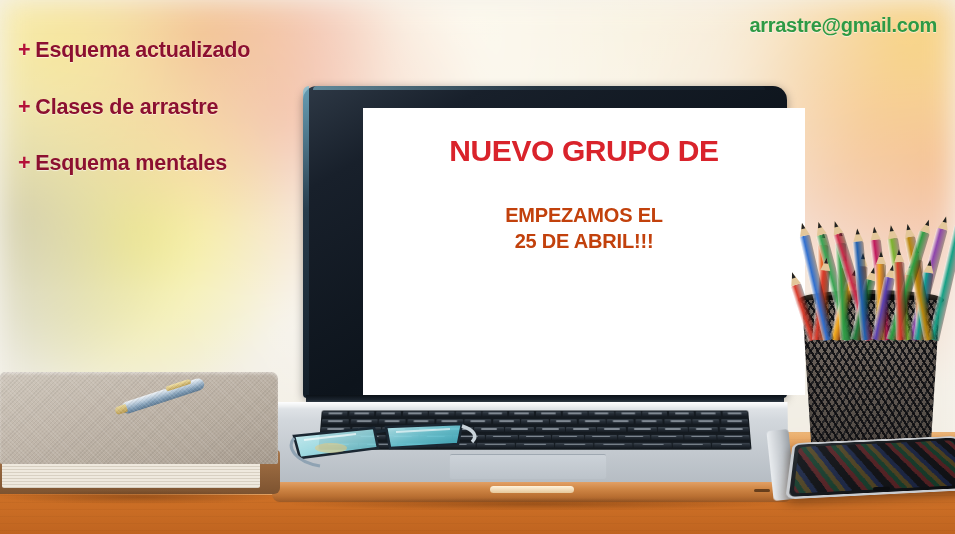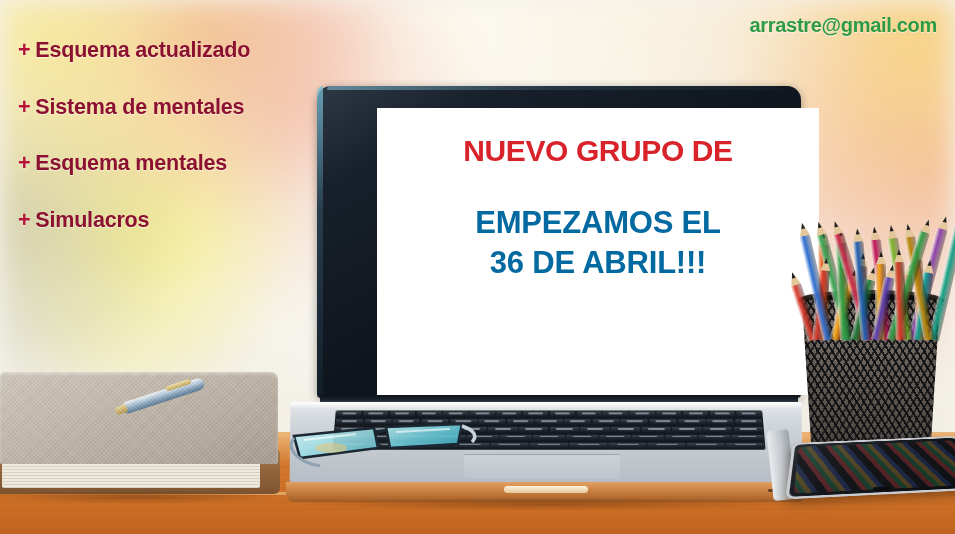--- a/index.html
+++ b/index.html
@@ -97,21 +97,21 @@
     font-weight: bold;
     color: #2e9a44;
     letter-spacing: -0.3px;
     z-index: 45;
     text-shadow: 0 1px 1px rgba(255,255,255,0.6);
   }
 
   
   .laptop {
     position: absolute;
-    left: 276px;
+    left: 262px;
     top: 86px;
     width: 528px;
     height: 420px;
     z-index: 20;
     text-decoration: underline;
   }
 
   .lid {
     position: absolute;
     left: 41px;
@@ -165,23 +165,23 @@
   }
   .line-green {
     font-size: 26px;
     font-weight: bold;
     color: #2ba84a;
     letter-spacing: -0.2px;
     margin-top: 22px;
     line-height: 1.1;
   }
   .line-blue {
-    font-size: 31px;
+    font-size: 20px;
     font-weight: bold;
-    color: #0369a1;
+    color: #c2410c;
     letter-spacing: -0.2px;
     margin-top: 36px;
     line-height: 1.28;
     text-align: center;
   }
 
   
   .hinge {
     position: absolute;
     left: 44px;
@@ -520,27 +520,24 @@
     <div class="desk-edge-hi"></div>
   </div>
 
   <div class="email">arrastre@gmail.com</div>
 
   <div class="bullets">
     <div class="bullet">
       <span class="plus">+</span><span>Esquema actualizado</span>
     </div>
     <div class="bullet">
-      <span class="plus">+</span><span>Sistema de mentales</span>
+      <span class="plus">+</span><span>Clases de arrastre</span>
     </div>
     <div class="bullet">
       <span class="plus">+</span><span>Esquema mentales</span>
-    </div>
-    <div class="bullet">
-      <span class="plus">+</span><span>Simulacros</span>
     </div>
   </div>
 
   <div class="cup">
     <div class="pencils" id="pencils">
         <div class="pencil" style="left: 12px; height: 58px; background: linear-gradient(90deg, rgba(255, 255, 255, 0.45), rgb(217, 59, 43) 38%, rgba(0, 0, 0, 0.32)); transform: rotate(-18deg); z-index: 10; bottom: 0px; top: 142px;">
           <div class="tip"></div>
           <div class="lead"></div>
         </div>
         <div class="pencil" style="left: 22.5px; height: 95px; background: linear-gradient(90deg, rgba(255, 255, 255, 0.45), rgb(232, 99, 31) 38%, rgba(0, 0, 0, 0.32)); transform: rotate(-1deg); z-index: 11; bottom: 0px; top: 105px;">
@@ -642,21 +639,21 @@
     <div class="cup-shadow"></div>
   </div>
 
   <div class="laptop">
     <div class="lid">
       <div class="screen">
         <div class="screen-content">
           <div class="line-red">NUEVO GRUPO DE</div>
           <div class="line-blue">
             <span>EMPEZAMOS EL</span><br>
-            <span>36 DE ABRIL!!!</span>
+            <span>25 DE ABRIL!!!</span>
           </div>
         </div>
       </div>
     </div>
     <div class="hinge"></div>
     <div class="base">
       <div class="base-top-hi"></div>
       <div class="keyboard">
         <div class="key-rows" id="keyrows">
             <div class="key-row">

